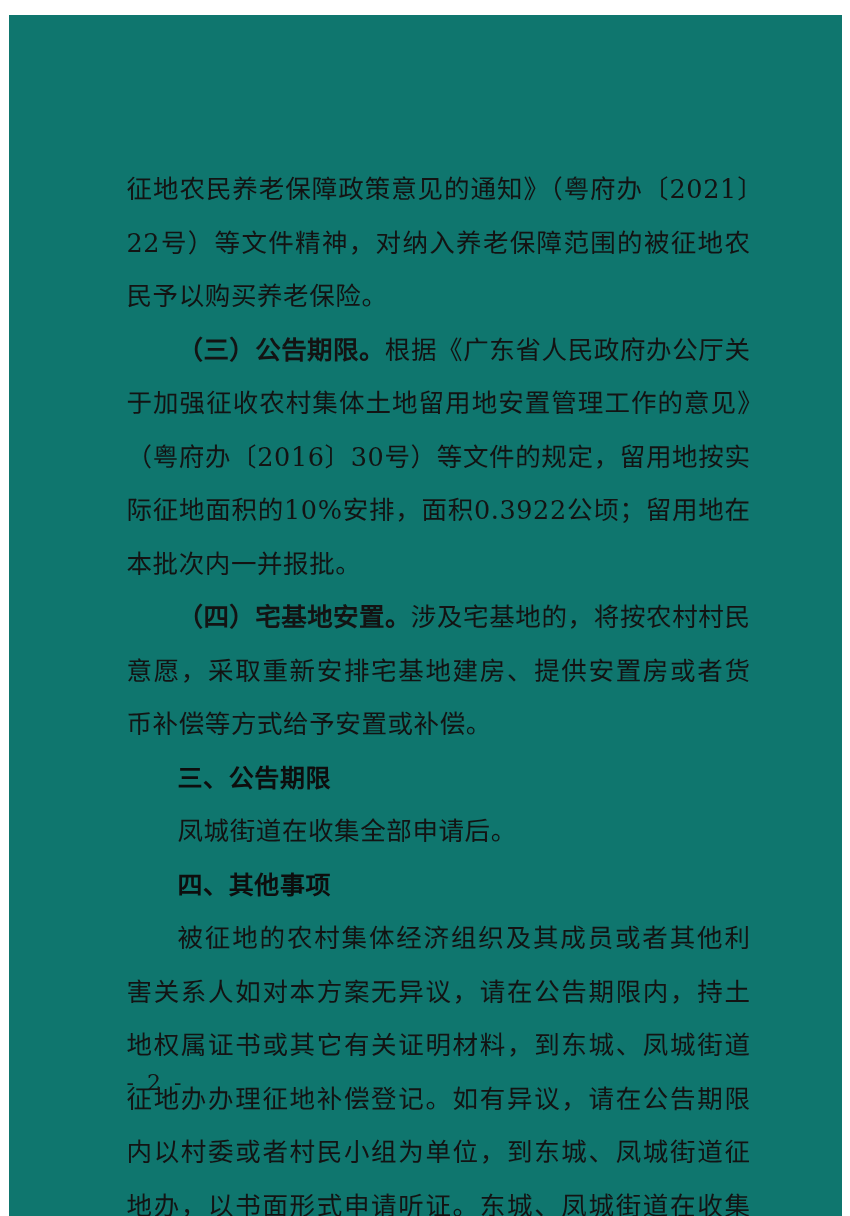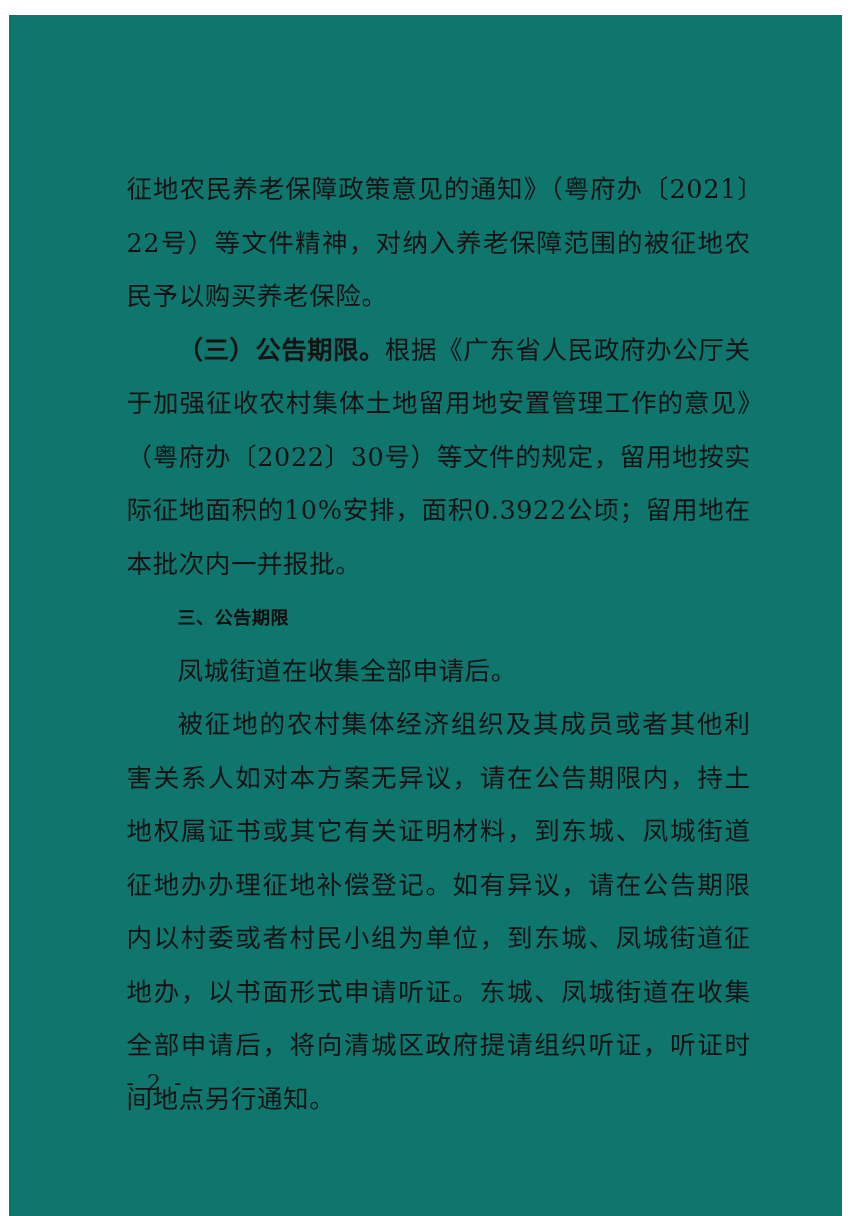--- a/index.html
+++ b/index.html
@@ -47,21 +47,21 @@
   .lead {
     font-family: "DejaVu Sans", "Liberation Sans", sans-serif;
     font-weight: 700;
     letter-spacing: 0.4px;
   }
   
   .heading {
     margin: 0;
     font-family: "DejaVu Sans", "Liberation Sans", sans-serif;
     font-weight: 700;
-    font-size: 18px;
+    font-size: 25px;
     line-height: 53.5px;
     letter-spacing: 0.6px;
     text-indent: 51px;
     color: #0d0d0d;
   }
   .page-number {
     position: absolute;
     left: 118px;
     top: 1055px;
     font-size: 22px;
@@ -72,27 +72,29 @@
 </style>
 </head>
 <body>
 
 <div class="page">
 
   <div class="doc-body">
 
     <p class="para">征地农民养老保障政策意见的通知》（粤府办〔2021〕22号）等文件精神，对纳入养老保障范围的被征地农民予以购买养老保险。</p>
 
-    <p class="para indent"><span class="lead">（三）公告期限。</span><span>根据《广东省人民政府办公厅关于加强征收农村集体土地留用地安置管理工作的意见》（粤府办〔2022〕30号）等文件的规定，留用地按实际征地面积的10%安排，面积0.3922公顷；留用地在本批次内一并报批。</span></p>
+    <p class="para indent"><span class="lead">（三）公告期限。</span><span>根据《广东省人民政府办公厅关于加强征收农村集体土地留用地安置管理工作的意见》（粤府办〔2016〕30号）等文件的规定，留用地按实际征地面积的10%安排，面积0.3922公顷；留用地在本批次内一并报批。</span></p>
 
+    <p class="para indent"><span class="lead">（四）宅基地安置。</span><span>涉及宅基地的，将按农村村民意愿，采取重新安排宅基地建房、提供安置房或者货币补偿等方式给予安置或补偿。</span></p>
 
     <p class="heading">三、公告期限</p>
 
     <p class="para indent">凤城街道在收集全部申请后。</p>
 
+    <p class="heading">四、其他事项</p>
 
     <p class="para indent">被征地的农村集体经济组织及其成员或者其他利害关系人如对本方案无异议，请在公告期限内，持土地权属证书或其它有关证明材料，到东城、凤城街道征地办办理征地补偿登记。如有异议，请在公告期限内以村委或者村民小组为单位，到东城、凤城街道征地办，以书面形式申请听证。东城、凤城街道在收集全部申请后，将向清城区政府提请组织听证，听证时间地点另行通知。</p>
 
   </div>
 
   <div class="page-number">- 2 -</div>
 
 </div>
 
 </body></html>

